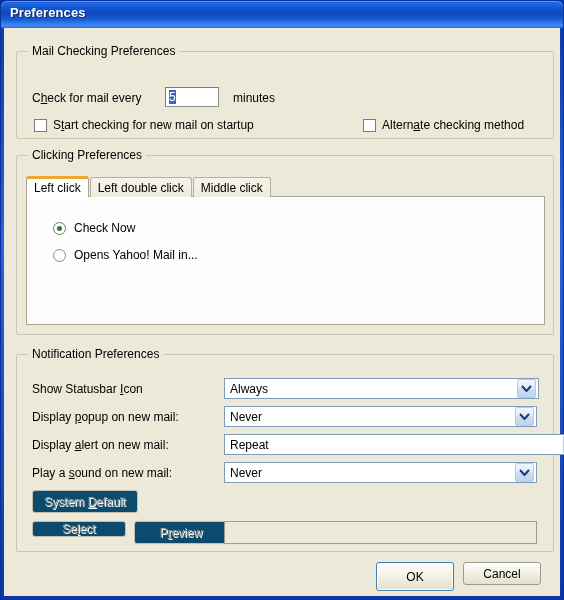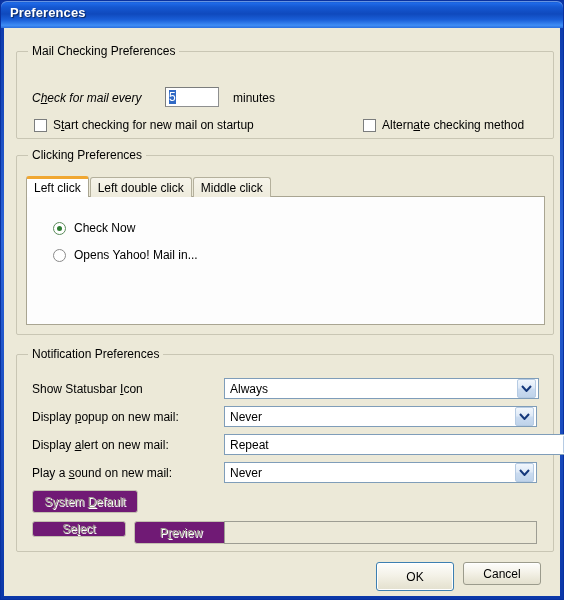--- a/index.html
+++ b/index.html
@@ -129,21 +129,21 @@
     white-space: nowrap;
     box-shadow: inset 0 1px 0 #ffffff;
     cursor: default;
   }
   .btn.default {
     border: 1px solid #3c7fb1;
     box-shadow: inset 0 0 0 1px #ffffff;
   }
   .btn.disabled {
     color: #a6a698;
-    background: #701a75;
+    background: #0c4a6e;
     border-color: #c3c0b0;
     text-shadow: 1px 1px 0 #ffffff;
     box-shadow: none;
   }
 
   
   .cb-row {
     position: absolute;
     display: flex;
     align-items: center;
@@ -277,21 +277,21 @@
   <div id="titlebar">
     <div class="title">Preferences</div>
   </div>
 
   <div id="client">
 
     <div class="group" id="grp-mail">
       <div class="legend">Mail Checking Preferences</div>
     </div>
 
-    <div class="lbl" style="left:27px; top:62px;font-style:italic;"><span>C</span><u>h</u><span>eck for mail every</span></div>
+    <div class="lbl" style="left:27px; top:62px;"><span>C</span><u>h</u><span>eck for mail every</span></div>
 
     <div class="textbox" style="left:160px; top:58px; width:54px; height:20px;"><span class="sel">5</span></div>
 
     <div class="lbl" style="left:228px; top:62px;">minutes</div>
 
 
     <div class="cb-row" style="left:29px; top:89px;">
       <span class="cb-box"></span>
       <span><span>S</span><u>t</u><span>art checking for new mail on startup</span></span>
     </div>

